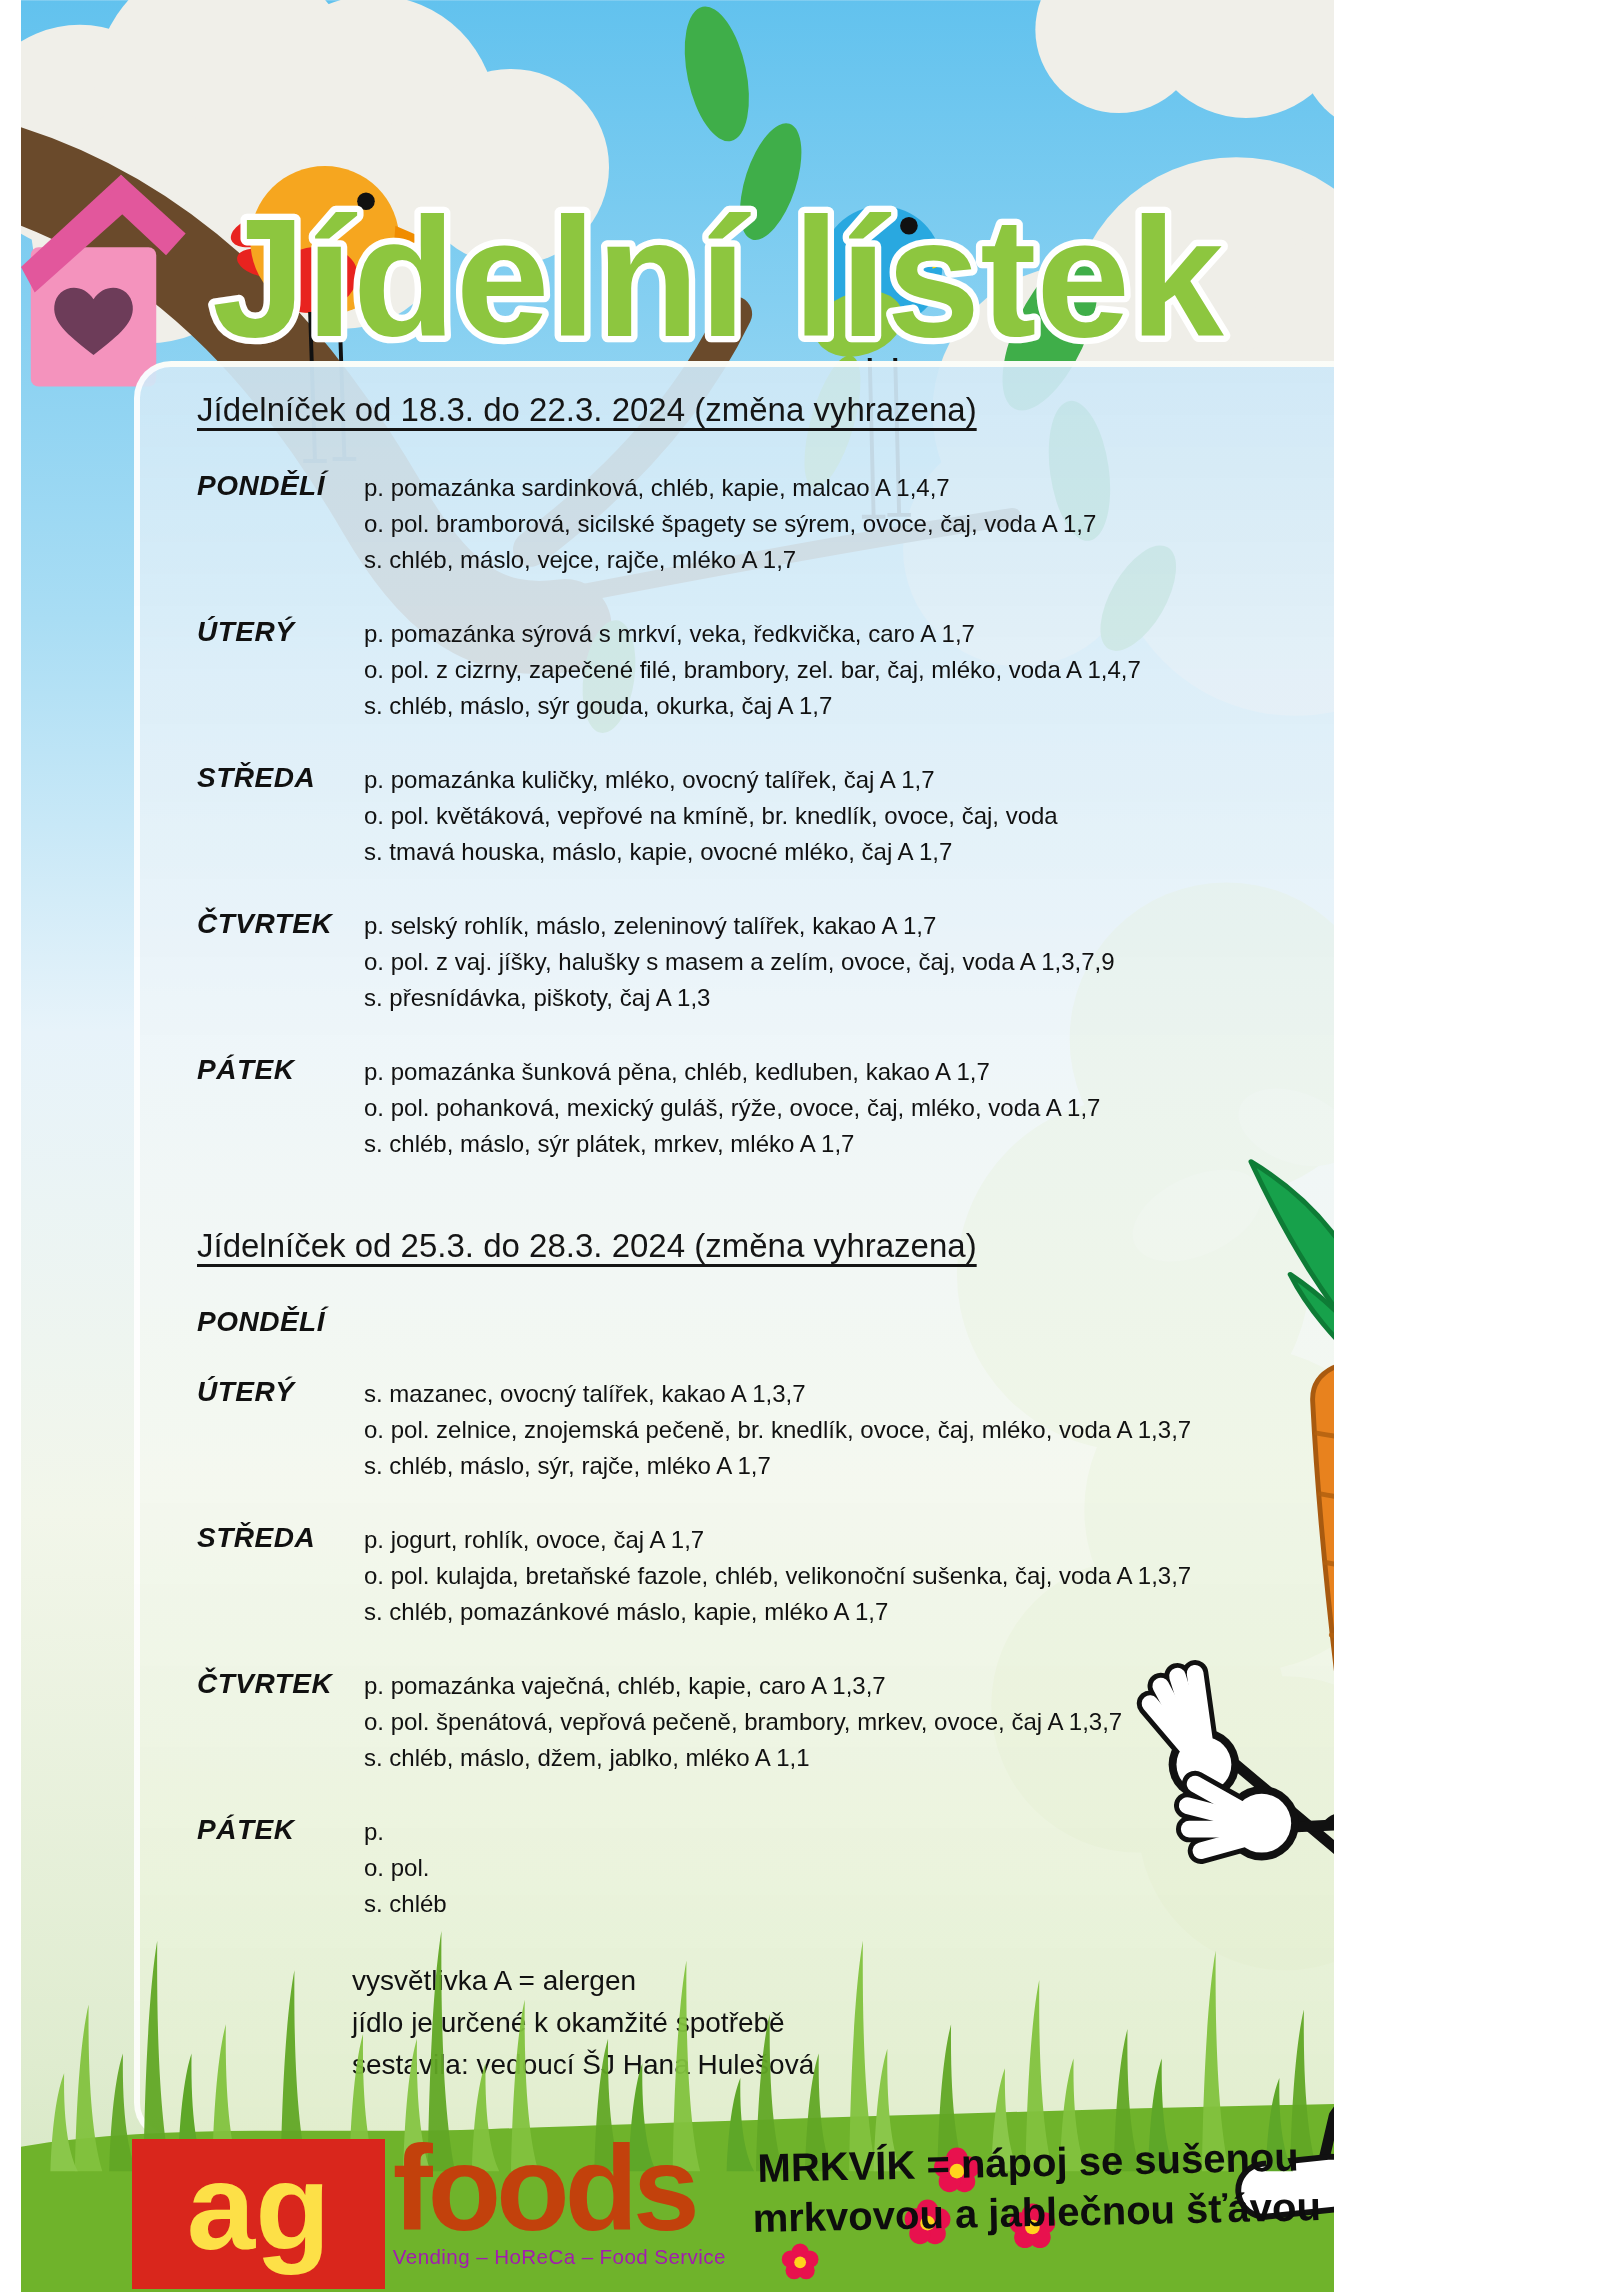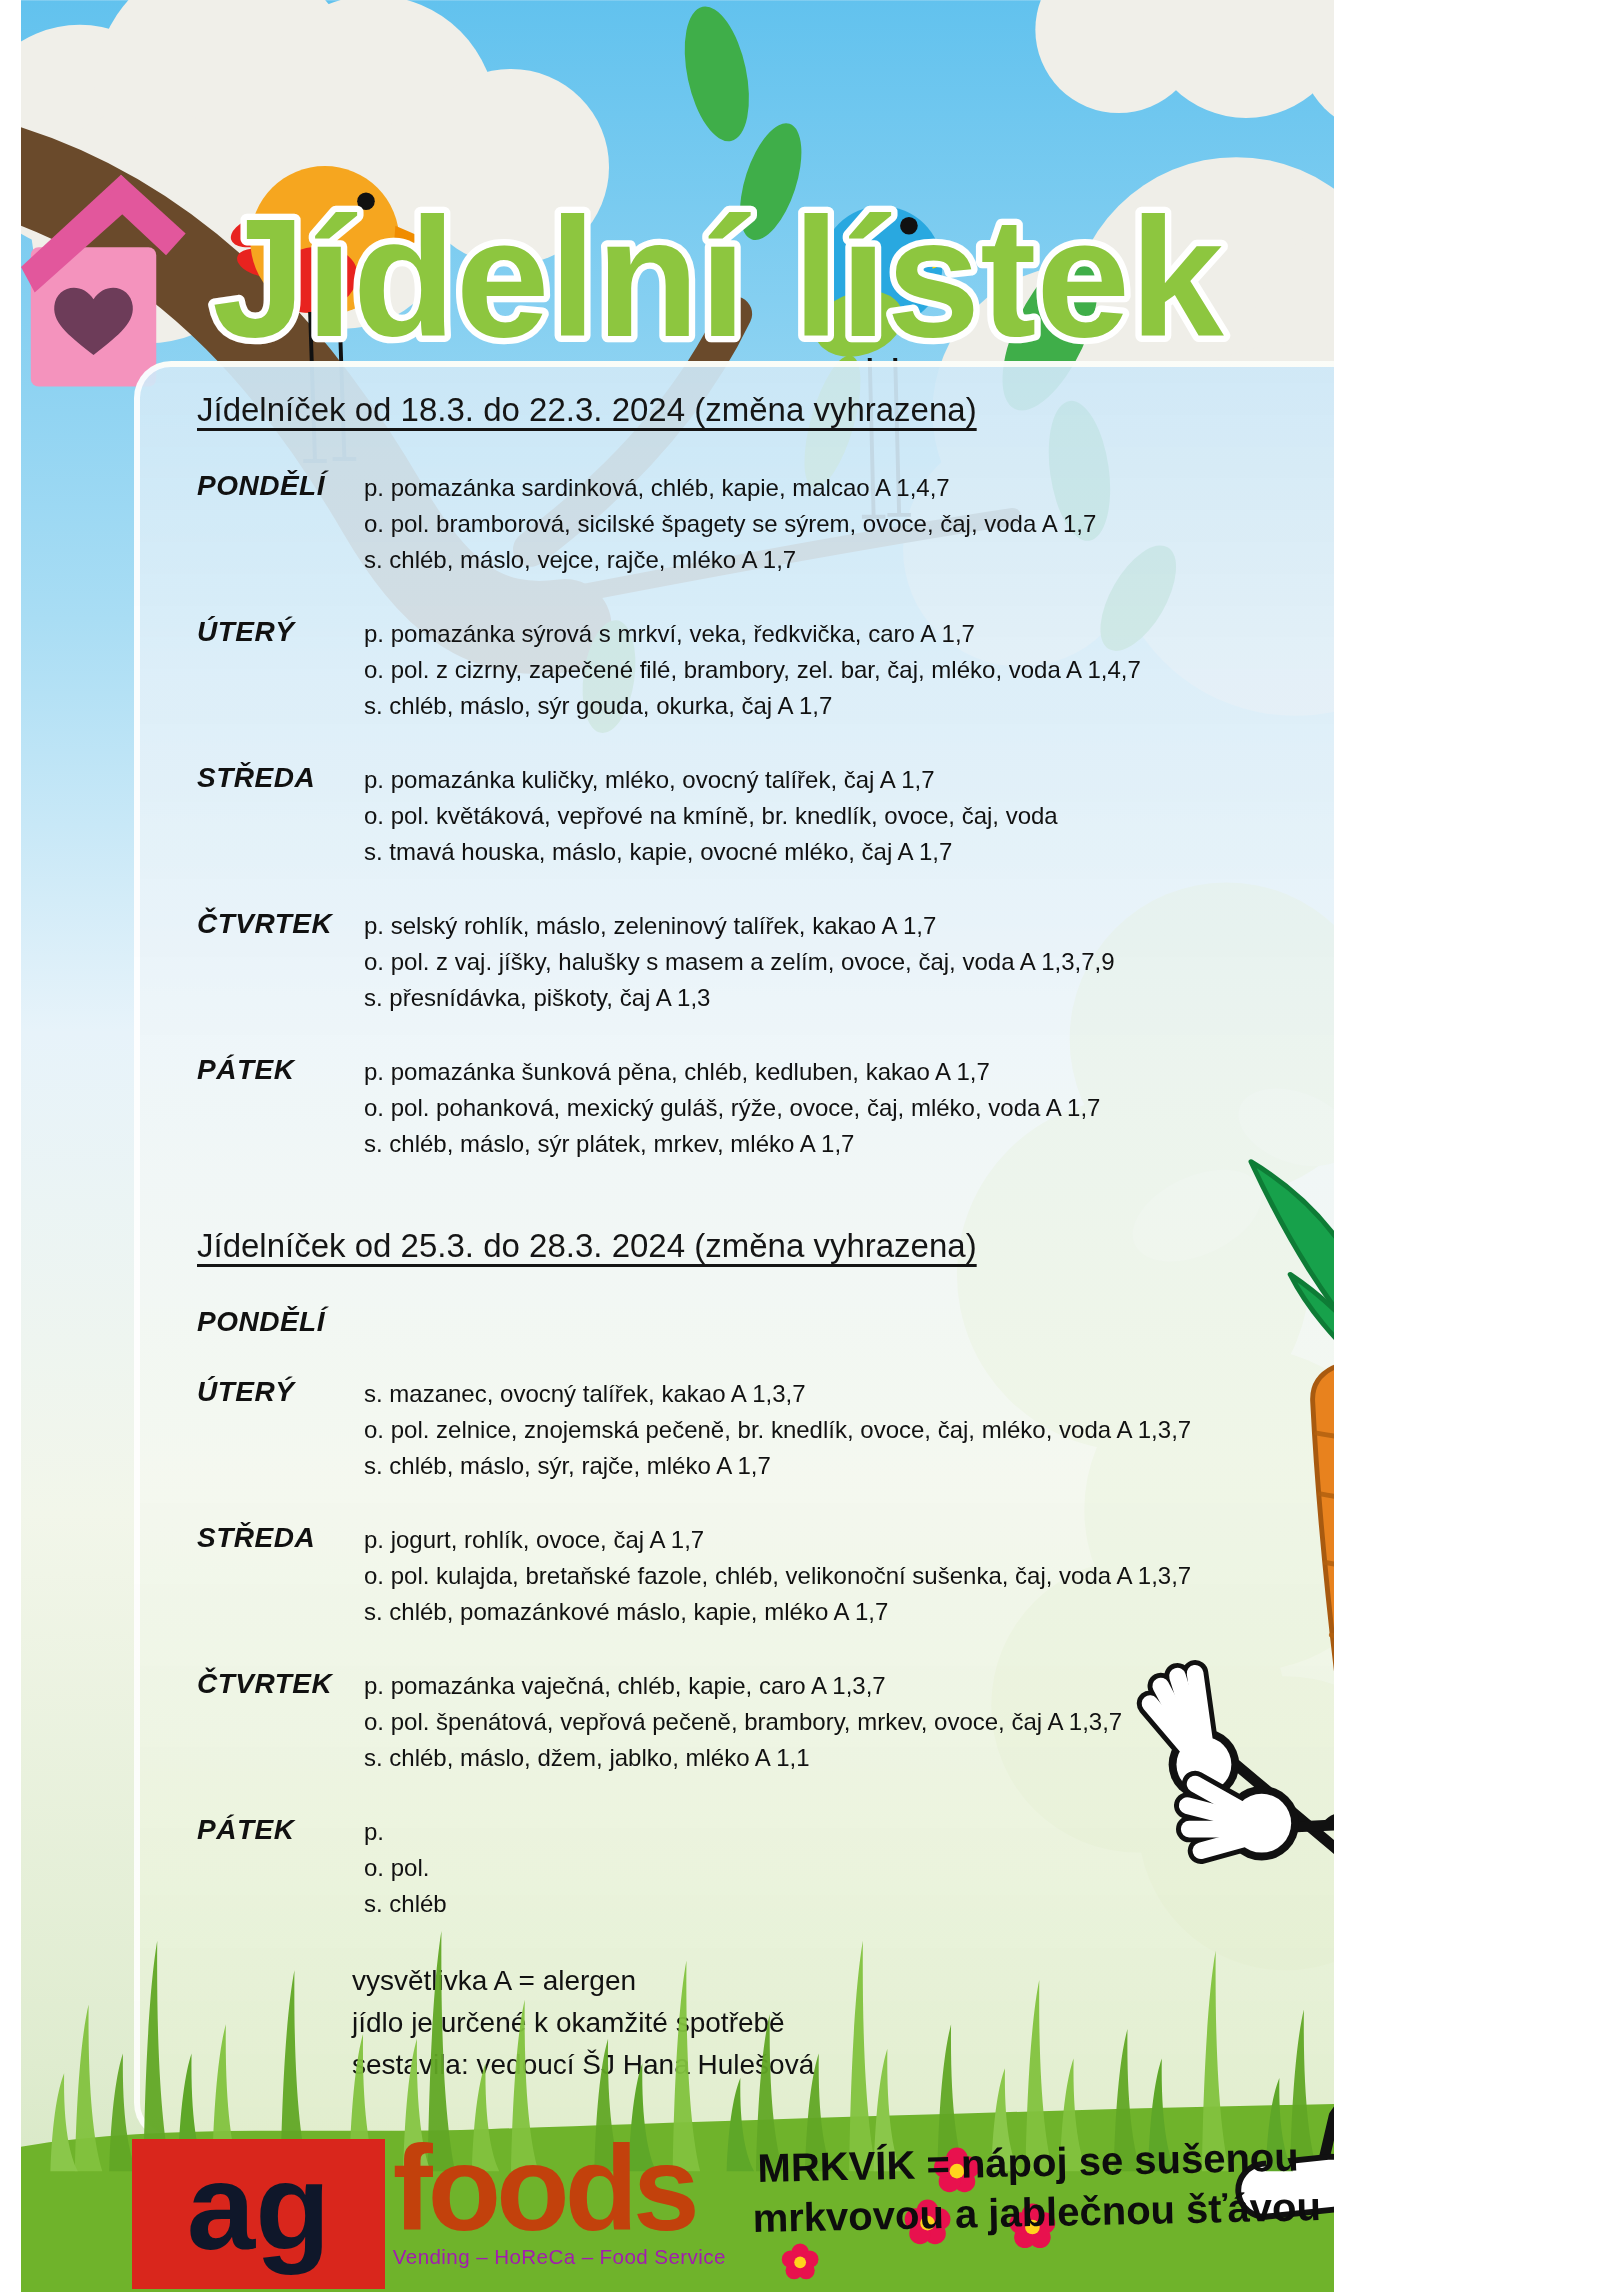--- a/index.html
+++ b/index.html
@@ -17,21 +17,21 @@
             rgba(235,243,221,.89) 85%, rgba(226,238,206,.91) 100%);}
   .week-header{font-size:33px;font-weight:400;color:#151515;margin:0 0 41px 0;
                text-decoration:underline;text-underline-offset:6.9px;}
   .week + .week .week-header{margin-top:65px;}
   .day-row{display:flex;margin-bottom:38px;}
   .day-label{flex:none;width:167px;font-weight:700;font-size:28px;letter-spacing:0.5px;font-style:italic;}
   .day-lines{font-size:24px;line-height:36px;}
   .meal-line{white-space:nowrap;}
   .notes{margin:37px 0 0 155px;font-size:28px;line-height:42px;}
   .logo{position:absolute;z-index:5;left:111px;top:2139px;display:flex;align-items:flex-start;}
-  .logo-red{width:253px;height:150px;background:#d9261c;color:#0f172a;display:flex;
+  .logo-red{width:253px;height:150px;background:#d9261c;color:#fde047;display:flex;
             align-items:center;justify-content:center;font-weight:700;font-size:123px;
             line-height:1;padding-bottom:15px;box-sizing:border-box;}
   .logo-right{margin-left:7.8px;display:flex;flex-direction:column;}
   .logo-foods{font-size:120px;font-weight:700;color:#c2410c;line-height:.82;letter-spacing:-4.9px;}
   .logo-tagline{font-size:20.6px;color:#a21caf;margin-top:7.8px;letter-spacing:0.4px;}
   .mascot-note{position:absolute;z-index:5;left:737px;top:2137px;font-size:40px;font-weight:700;
                color:#0d0d0d;line-height:50px;transform:rotate(-1.2deg);}
   .mascot-note .line2{margin-left:-5.9px;}
 </style>
 </head>

